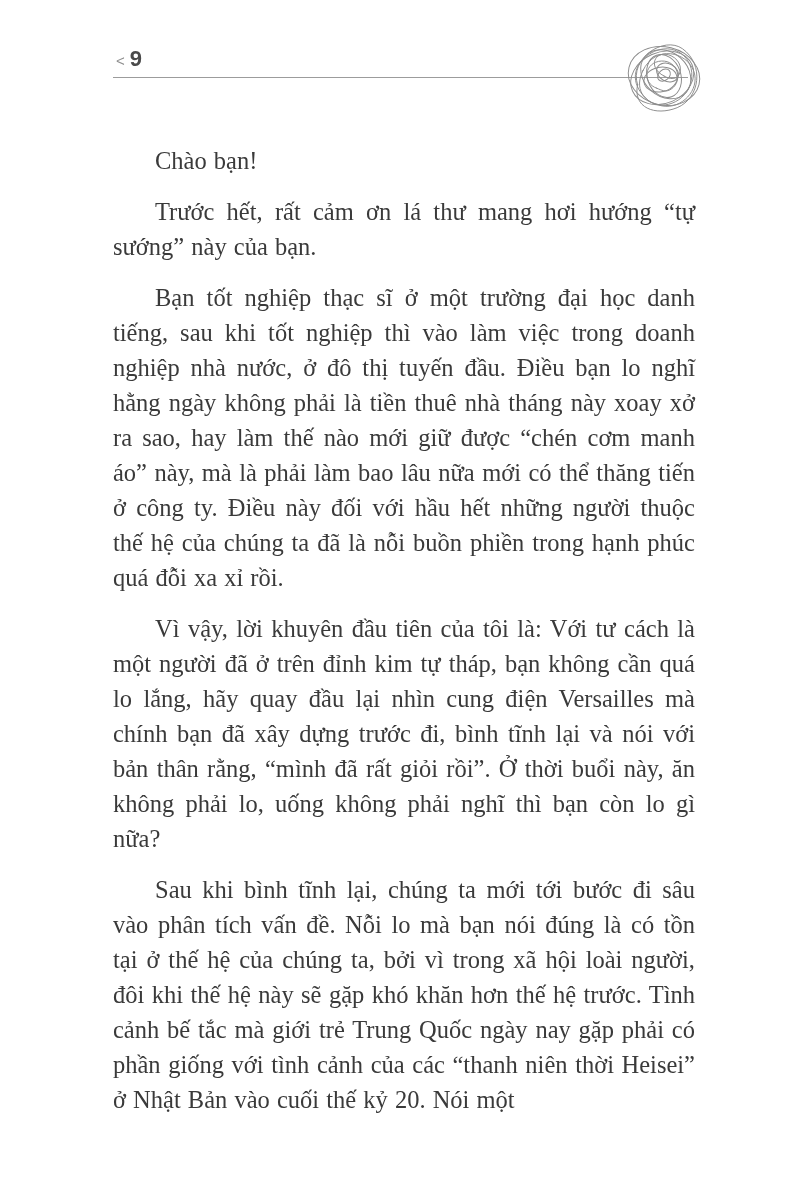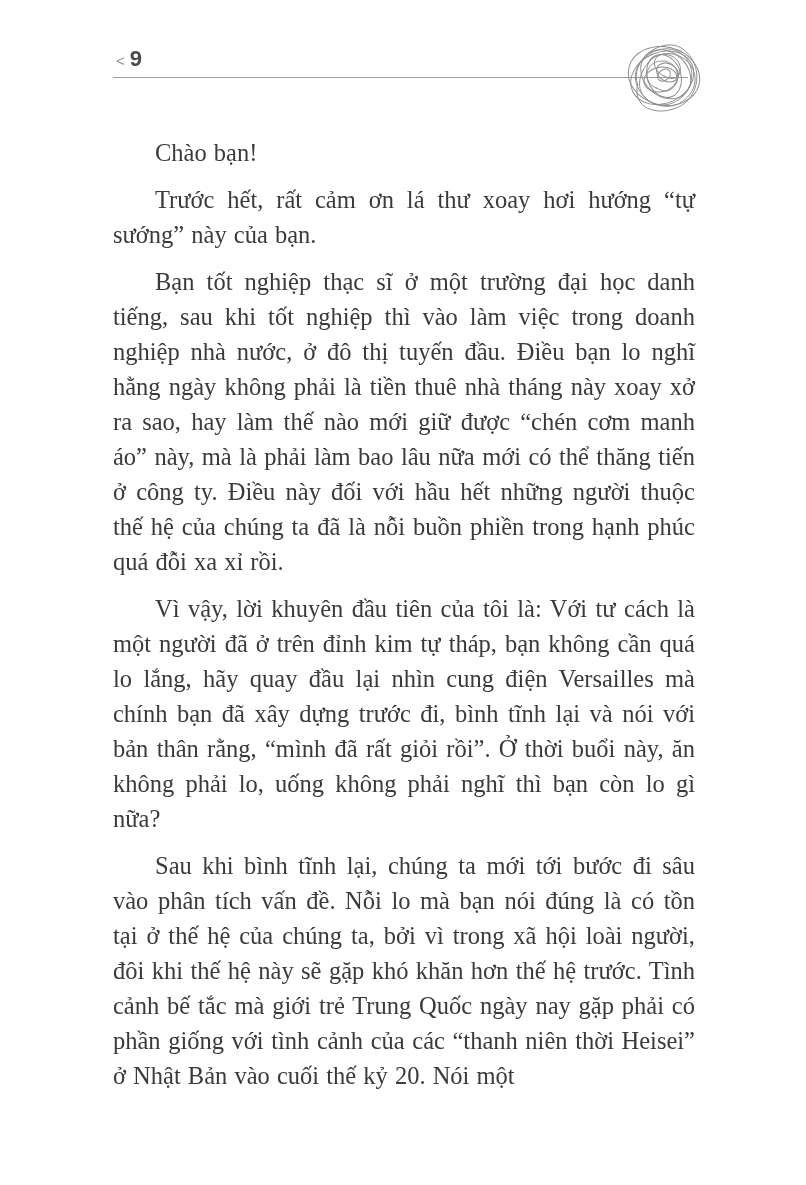--- a/index.html
+++ b/index.html
@@ -54,21 +54,21 @@
     height: 90px;
   }
   
   .body-text {
     position: absolute;
     left: 113px;
     top: 127px;
     width: 582px;
   }
   .body-text p {
-    margin: 8px 0 12px 0;
+    margin: 16px 0 12px 0;
     font-size: 24.5px;
     line-height: 35px;
     color: #3a3a3a;
     text-align: justify;
     text-indent: 42px;
     word-spacing: 1px;
   }
 </style>
 </head>
 <body>
@@ -94,19 +94,19 @@
       <path d="M20,60 C10,30 50,4 71,19 C96,37 91,75 65,86 C40,96 14,86 20,60 Z"></path>
       <path d="M35,24 C61,9 86,30 81,55 C76,81 45,91 30,76 C11,58 14,37 35,24 Z"></path>
       <path d="M50,50 C30,40 40,19 58,27 C76,35 70,62 50,50 Z"></path>
       <path d="M26,44 C40,14 76,22 84,45 C91,66 70,88 48,84 C26,80 16,64 26,44 Z"></path>
       <path d="M42,64 C24,58 28,34 47,33 C66,32 72,56 58,65 C52,69 47,66 42,64 Z"></path>
     </g>
   </svg>
 
   <main class="body-text">
     <p>Chào bạn!</p>
-    <p>Trước hết, rất cảm ơn lá thư xoay hơi hướng “tự sướng” này của bạn.</p>
+    <p>Trước hết, rất cảm ơn lá thư mang hơi hướng “tự sướng” này của bạn.</p>
     <p>Bạn tốt nghiệp thạc sĩ ở một trường đại học danh tiếng, sau khi tốt nghiệp thì vào làm việc trong doanh nghiệp nhà nước, ở đô thị tuyến đầu. Điều bạn lo nghĩ hằng ngày không phải là tiền thuê nhà tháng này xoay xở ra sao, hay làm thế nào mới giữ được “chén cơm manh áo” này, mà là phải làm bao lâu nữa mới có thể thăng tiến ở công ty. Điều này đối với hầu hết những người thuộc thế hệ của chúng ta đã là nỗi buồn phiền trong hạnh phúc quá đỗi xa xỉ rồi.</p>
     <p>Vì vậy, lời khuyên đầu tiên của tôi là: Với tư cách là một người đã ở trên đỉnh kim tự tháp, bạn không cần quá lo lắng, hãy quay đầu lại nhìn cung điện Versailles mà chính bạn đã xây dựng trước đi, bình tĩnh lại và nói với bản thân rằng, “mình đã rất giỏi rồi”. Ở thời buổi này, ăn không phải lo, uống không phải nghĩ thì bạn còn lo gì nữa?</p>
     <p>Sau khi bình tĩnh lại, chúng ta mới tới bước đi sâu vào phân tích vấn đề. Nỗi lo mà bạn nói đúng là có tồn tại ở thế hệ của chúng ta, bởi vì trong xã hội loài người, đôi khi thế hệ này sẽ gặp khó khăn hơn thế hệ trước. Tình cảnh bế tắc mà giới trẻ Trung Quốc ngày nay gặp phải có phần giống với tình cảnh của các “thanh niên thời Heisei” ở Nhật Bản vào cuối thế kỷ 20. Nói một</p>
   </main>
 
 </div>
 
 </body></html>

